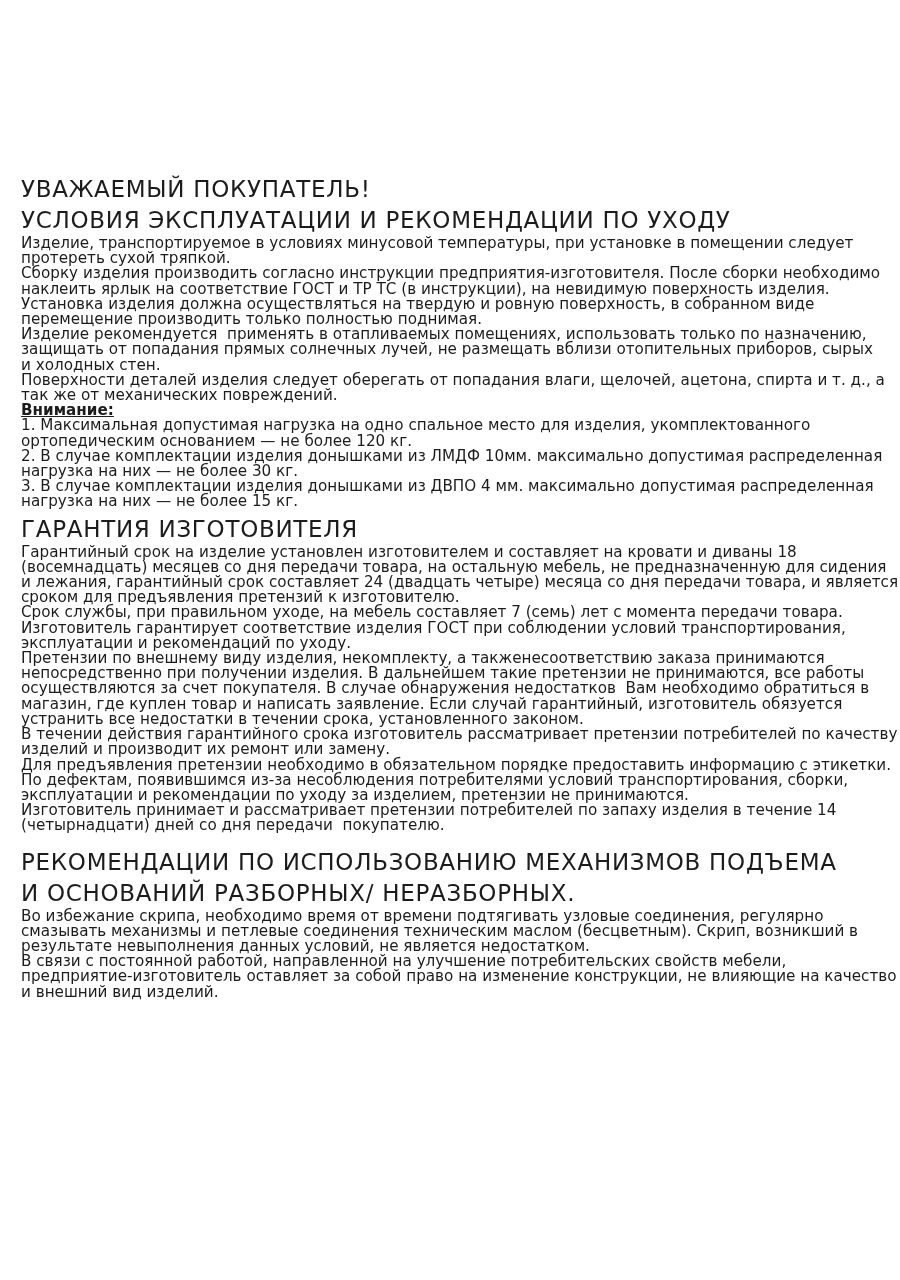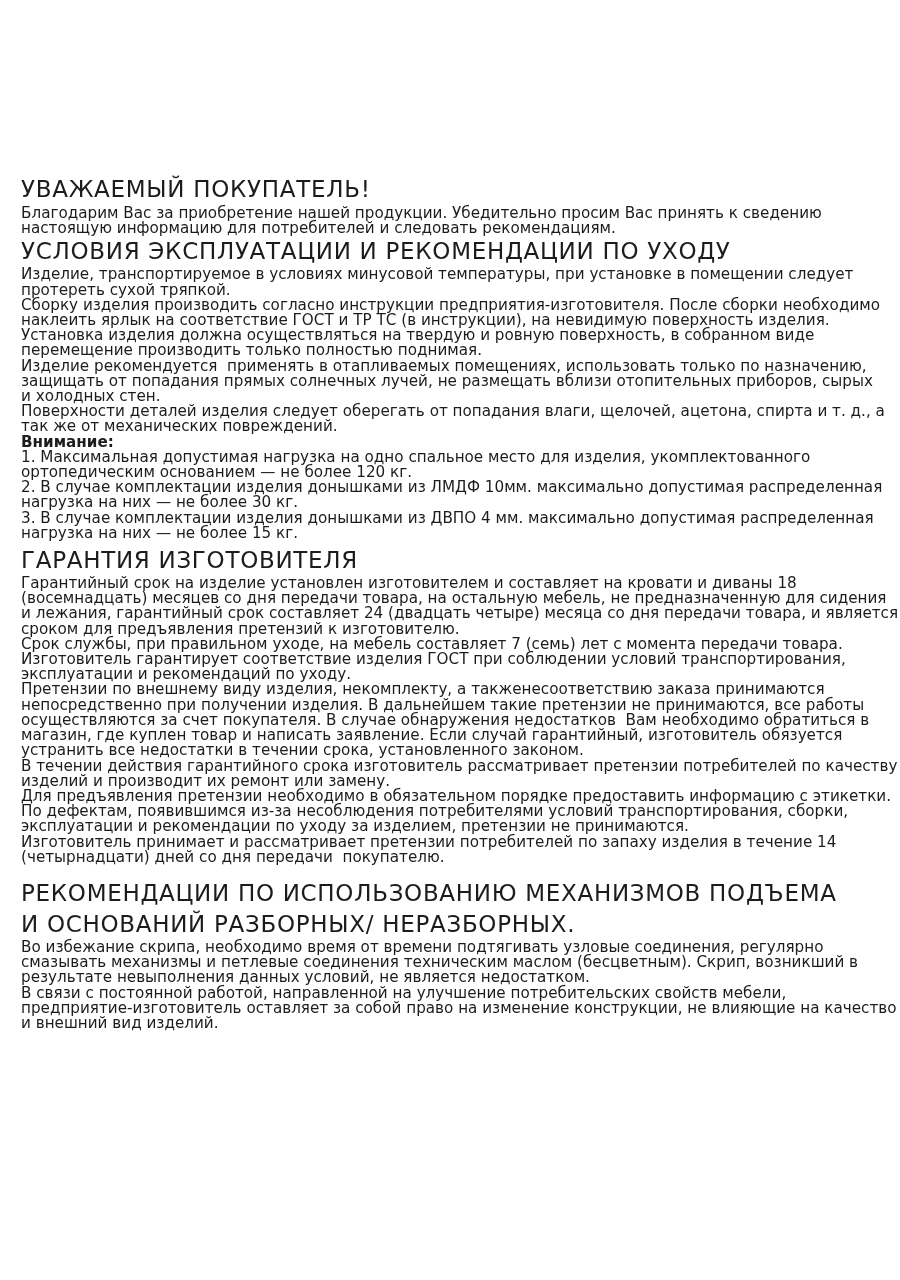--- a/index.html
+++ b/index.html
@@ -33,35 +33,34 @@
   .body {
     margin: 0;
     font-size: 15.2px;
     line-height: 15.2px;
     font-weight: 400;
     white-space: pre;
     color: #1c1c1c;
   }
   .attention {
     font-weight: 700;
+    text-decoration: underline;
   }
   .mt-p1   { margin-top: 1px; }
   .mt-h2   { margin-top: 0; }
   .mt-h3   { margin-top: 4px; }
   .mt-h4   { margin-top: 13px; }
 </style>
 </head>
 <body>
 
 <div class="page">
 
   <section>
     <h1 class="h">УВАЖАЕМЫЙ ПОКУПАТЕЛЬ!</h1>
-    <p class="body mt-p1">Благодарим Вас за приобретение нашей продукции. Убедительно просим Вас принять к сведению
-настоящую информацию для потребителей и следовать рекомендациям.</p>
   </section>
 
   <section>
     <h1 class="h mt-h2">УСЛОВИЯ ЭКСПЛУАТАЦИИ И РЕКОМЕНДАЦИИ ПО УХОДУ</h1>
     <p class="body">Изделие, транспортируемое в условиях минусовой температуры, при установке в помещении следует
 протереть сухой тряпкой.
 Сборку изделия производить согласно инструкции предприятия-изготовителя. После сборки необходимо
 наклеить ярлык на соответствие ГОСТ и ТР ТС (в инструкции), на невидимую поверхность изделия.
 Установка изделия должна осуществляться на твердую и ровную поверхность, в собранном виде
 перемещение производить только полностью поднимая.

